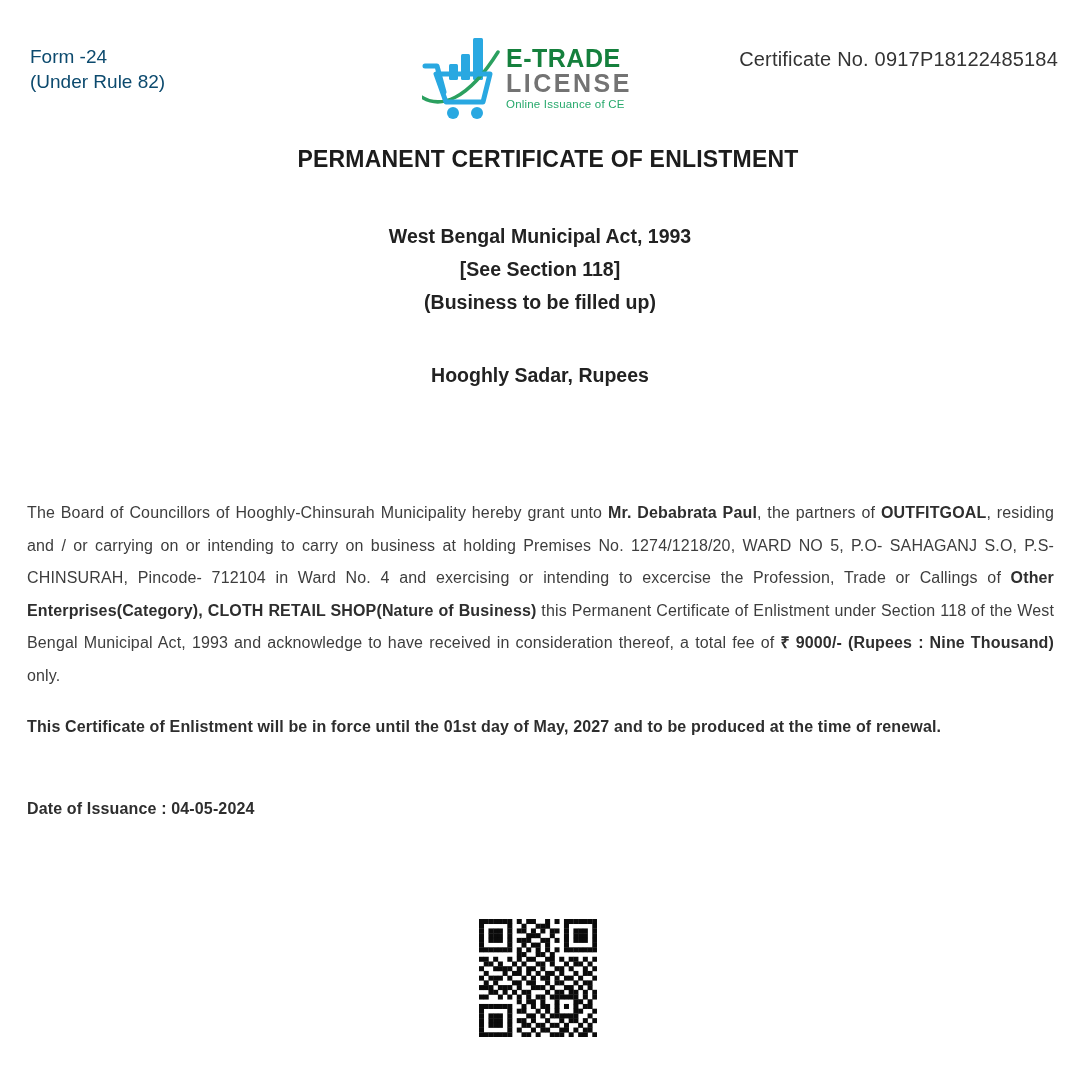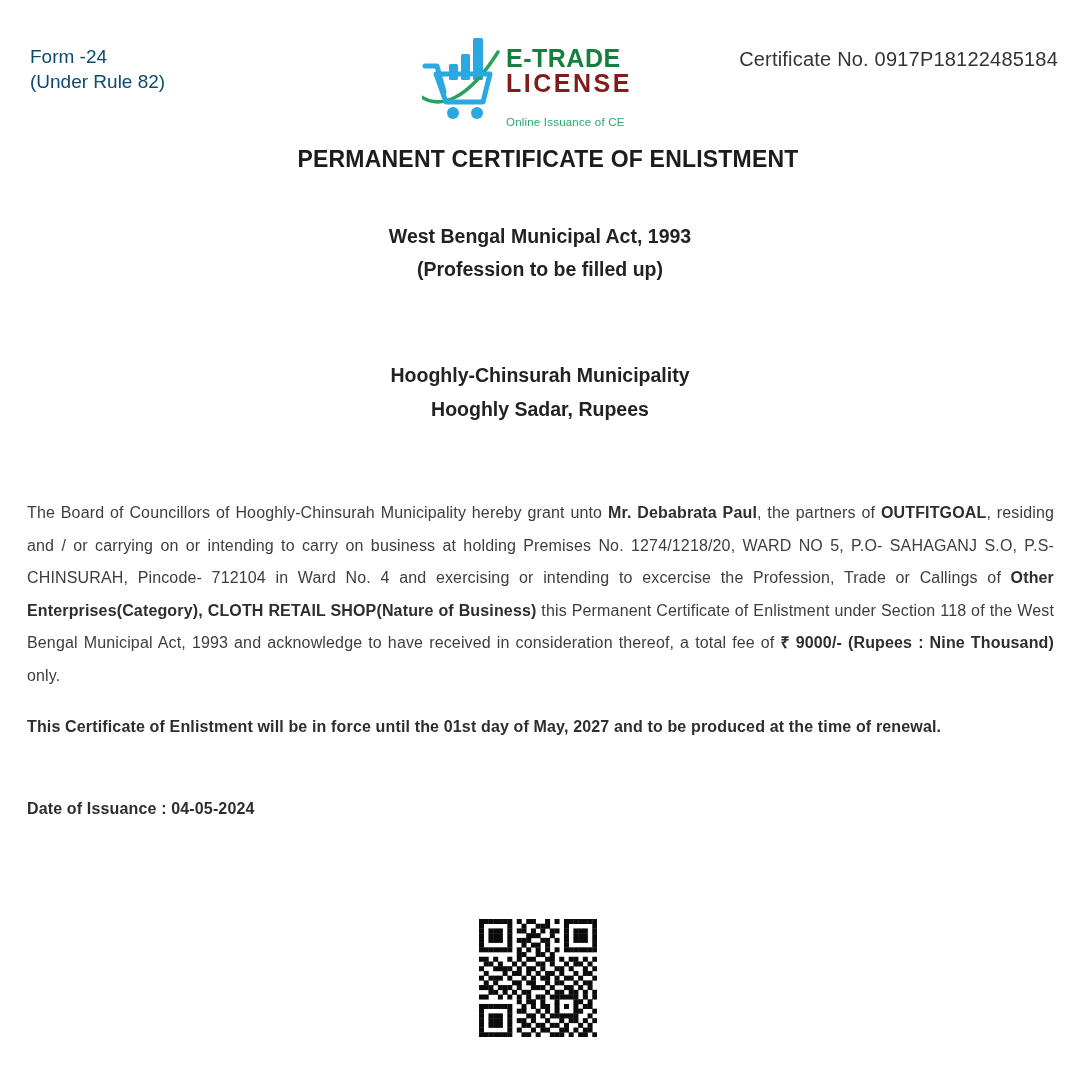--- a/index.html
+++ b/index.html
@@ -19,22 +19,22 @@
     position:absolute; right:22px; top:48px;
     font-size:20px; color:#333333; letter-spacing:0.2px;
   }
   .logo {
     position:absolute; left:422px; top:30px;
     display:flex; align-items:flex-start;
   }
   .logo-art { width:80px; height:96px; position:relative; }
   .logo-text { margin-left:4px; margin-top:16px; }
   .logo-l1 { font-size:25px; font-weight:bold; color:#15803d; line-height:25px; letter-spacing:0.5px; }
-  .logo-l2 { font-size:25px; font-weight:bold; color:#7f1d1d; line-height:25px; letter-spacing:2.5px; }
-  .logo-tag { font-size:11.5px; color:#27a96c; margin-top:20px; letter-spacing:0.2px; }
+  .logo-l2 { font-size:25px; font-weight:bold; color:#737373; line-height:25px; letter-spacing:2.5px; }
+  .logo-tag { font-size:11.5px; color:#27a96c; margin-top:2px; letter-spacing:0.2px; }
   .doc-title {
     position:absolute; top:146px; left:0; width:100%;
     text-align:center; font-size:23px; font-weight:bold; color:#1c1c1c;
     letter-spacing:0.2px;
     padding-left:8px;
   }
   .act-block {
     position:absolute; top:220px; left:0; width:100%;
     text-align:center; font-size:19.5px; font-weight:bold;
     color:#222222; line-height:33px;
@@ -91,25 +91,25 @@
     <div class="logo-tag">Online Issuance of CE</div>
   </div>
 </div>
 
 <div class="cert-no">Certificate No. 0917P18122485184</div>
 
 <div class="doc-title">PERMANENT CERTIFICATE OF ENLISTMENT</div>
 
 <div class="act-block">
   <div>West Bengal Municipal Act, 1993</div>
-  <div>(Profession to be filled up)</div>
+  <div>[See Section 118]</div>
+  <div>(Business to be filled up)</div>
 </div>
 
 <div class="muni-block">
-  <div>Hooghly-Chinsurah Municipality</div>
   <div>Hooghly Sadar, Rupees</div>
 </div>
 
 <p class="body-text" id="para1"><span>The Board of Councillors of Hooghly-Chinsurah Municipality hereby grant unto </span><span class="seg-bold">Mr. Debabrata Paul</span><span>, the partners of </span><span class="seg-bold">OUTFITGOAL</span><span>, residing and / or carrying on or intending to carry on business at holding Premises No. 1274/1218/20, WARD NO 5, P.O- SAHAGANJ S.O, P.S- CHINSURAH, Pincode- 712104 in Ward No.  4 and exercising or intending to excercise the Profession, Trade or Callings of </span><span class="seg-bold">Other Enterprises(Category), CLOTH RETAIL SHOP(Nature of Business)</span><span> this Permanent Certificate of Enlistment under Section 118 of the West Bengal Municipal Act, 1993 and acknowledge to have received in consideration thereof, a total fee of </span><span class="seg-bold">₹ 9000/- (Rupees : Nine Thousand)</span><span> only.</span></p>
 
 <p class="body-text" id="para2"><span class="seg-bold">This Certificate of Enlistment will be in force until the 01st day of May, 2027 and to be produced at the time of renewal.</span></p>
 
 <p class="body-text" id="issuance"><span class="seg-bold">Date of Issuance : 04-05-2024</span></p>
 
 <div class="qr">

